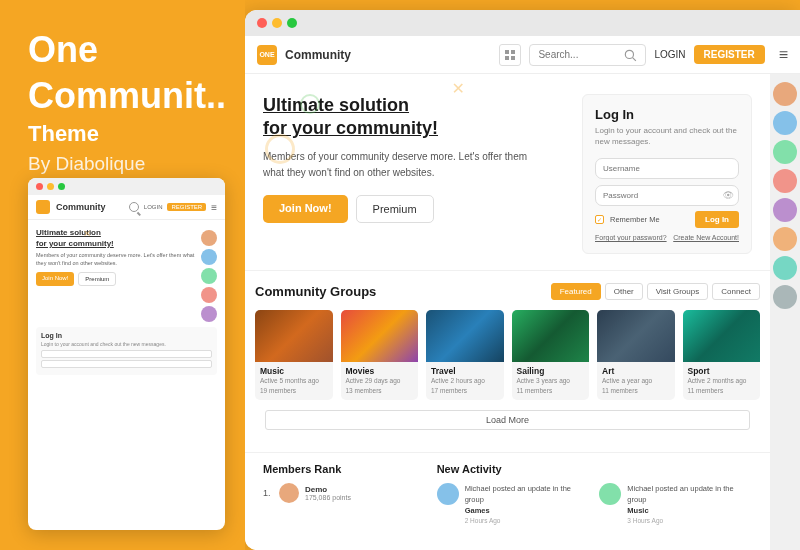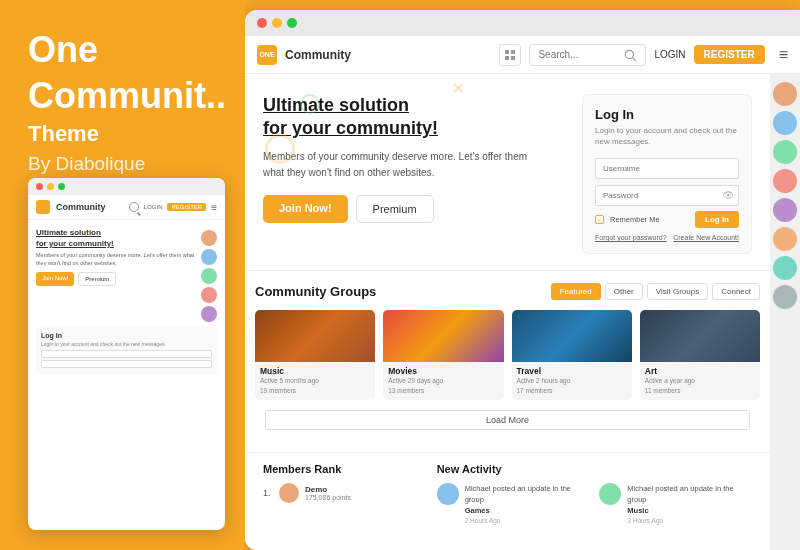--- a/index.html
+++ b/index.html
@@ -402,21 +402,21 @@
     }
     .login-box-desc {
       font-size: 8px;
       color: #888;
       margin-bottom: 10px;
       line-height: 1.4;
     }
     .login-input {
       width: 100%;
       border: 1px solid #ddd;
-      border-radius: 2px;
+      border-radius: 7px;
       padding: 5px 7px;
       font-size: 8px;
       color: #999;
       margin-bottom: 5px;
       background: #fff;
     }
     .login-row {
       display: flex;
       align-items: center;
       gap: 6px;
@@ -841,24 +841,38 @@
             </div>
           </div>
           <div class="group-card">
             <div class="group-image-div group-img-travel"></div>
             <div class="group-info">
               <div class="group-name">Travel</div>
               <div class="group-meta">Active 2 hours ago<br>17 members</div>
             </div>
           </div>
           <div class="group-card">
+            <div class="group-image-div group-img-sailing"></div>
+            <div class="group-info">
+              <div class="group-name">Sailing</div>
+              <div class="group-meta">Active 3 years ago<br>11 members</div>
+            </div>
+          </div>
+          <div class="group-card">
             <div class="group-image-div group-img-art"></div>
             <div class="group-info">
               <div class="group-name">Art</div>
               <div class="group-meta">Active a year ago<br>11 members</div>
+            </div>
+          </div>
+          <div class="group-card">
+            <div class="group-image-div group-img-sport"></div>
+            <div class="group-info">
+              <div class="group-name">Sport</div>
+              <div class="group-meta">Active 2 months ago<br>11 members</div>
             </div>
           </div>
         </div>
         <div class="load-more-row">
           <div class="load-more-btn">Load More</div>
         </div>
       </div>
 
       <div class="bottom-section">
         <div class="members-rank">

